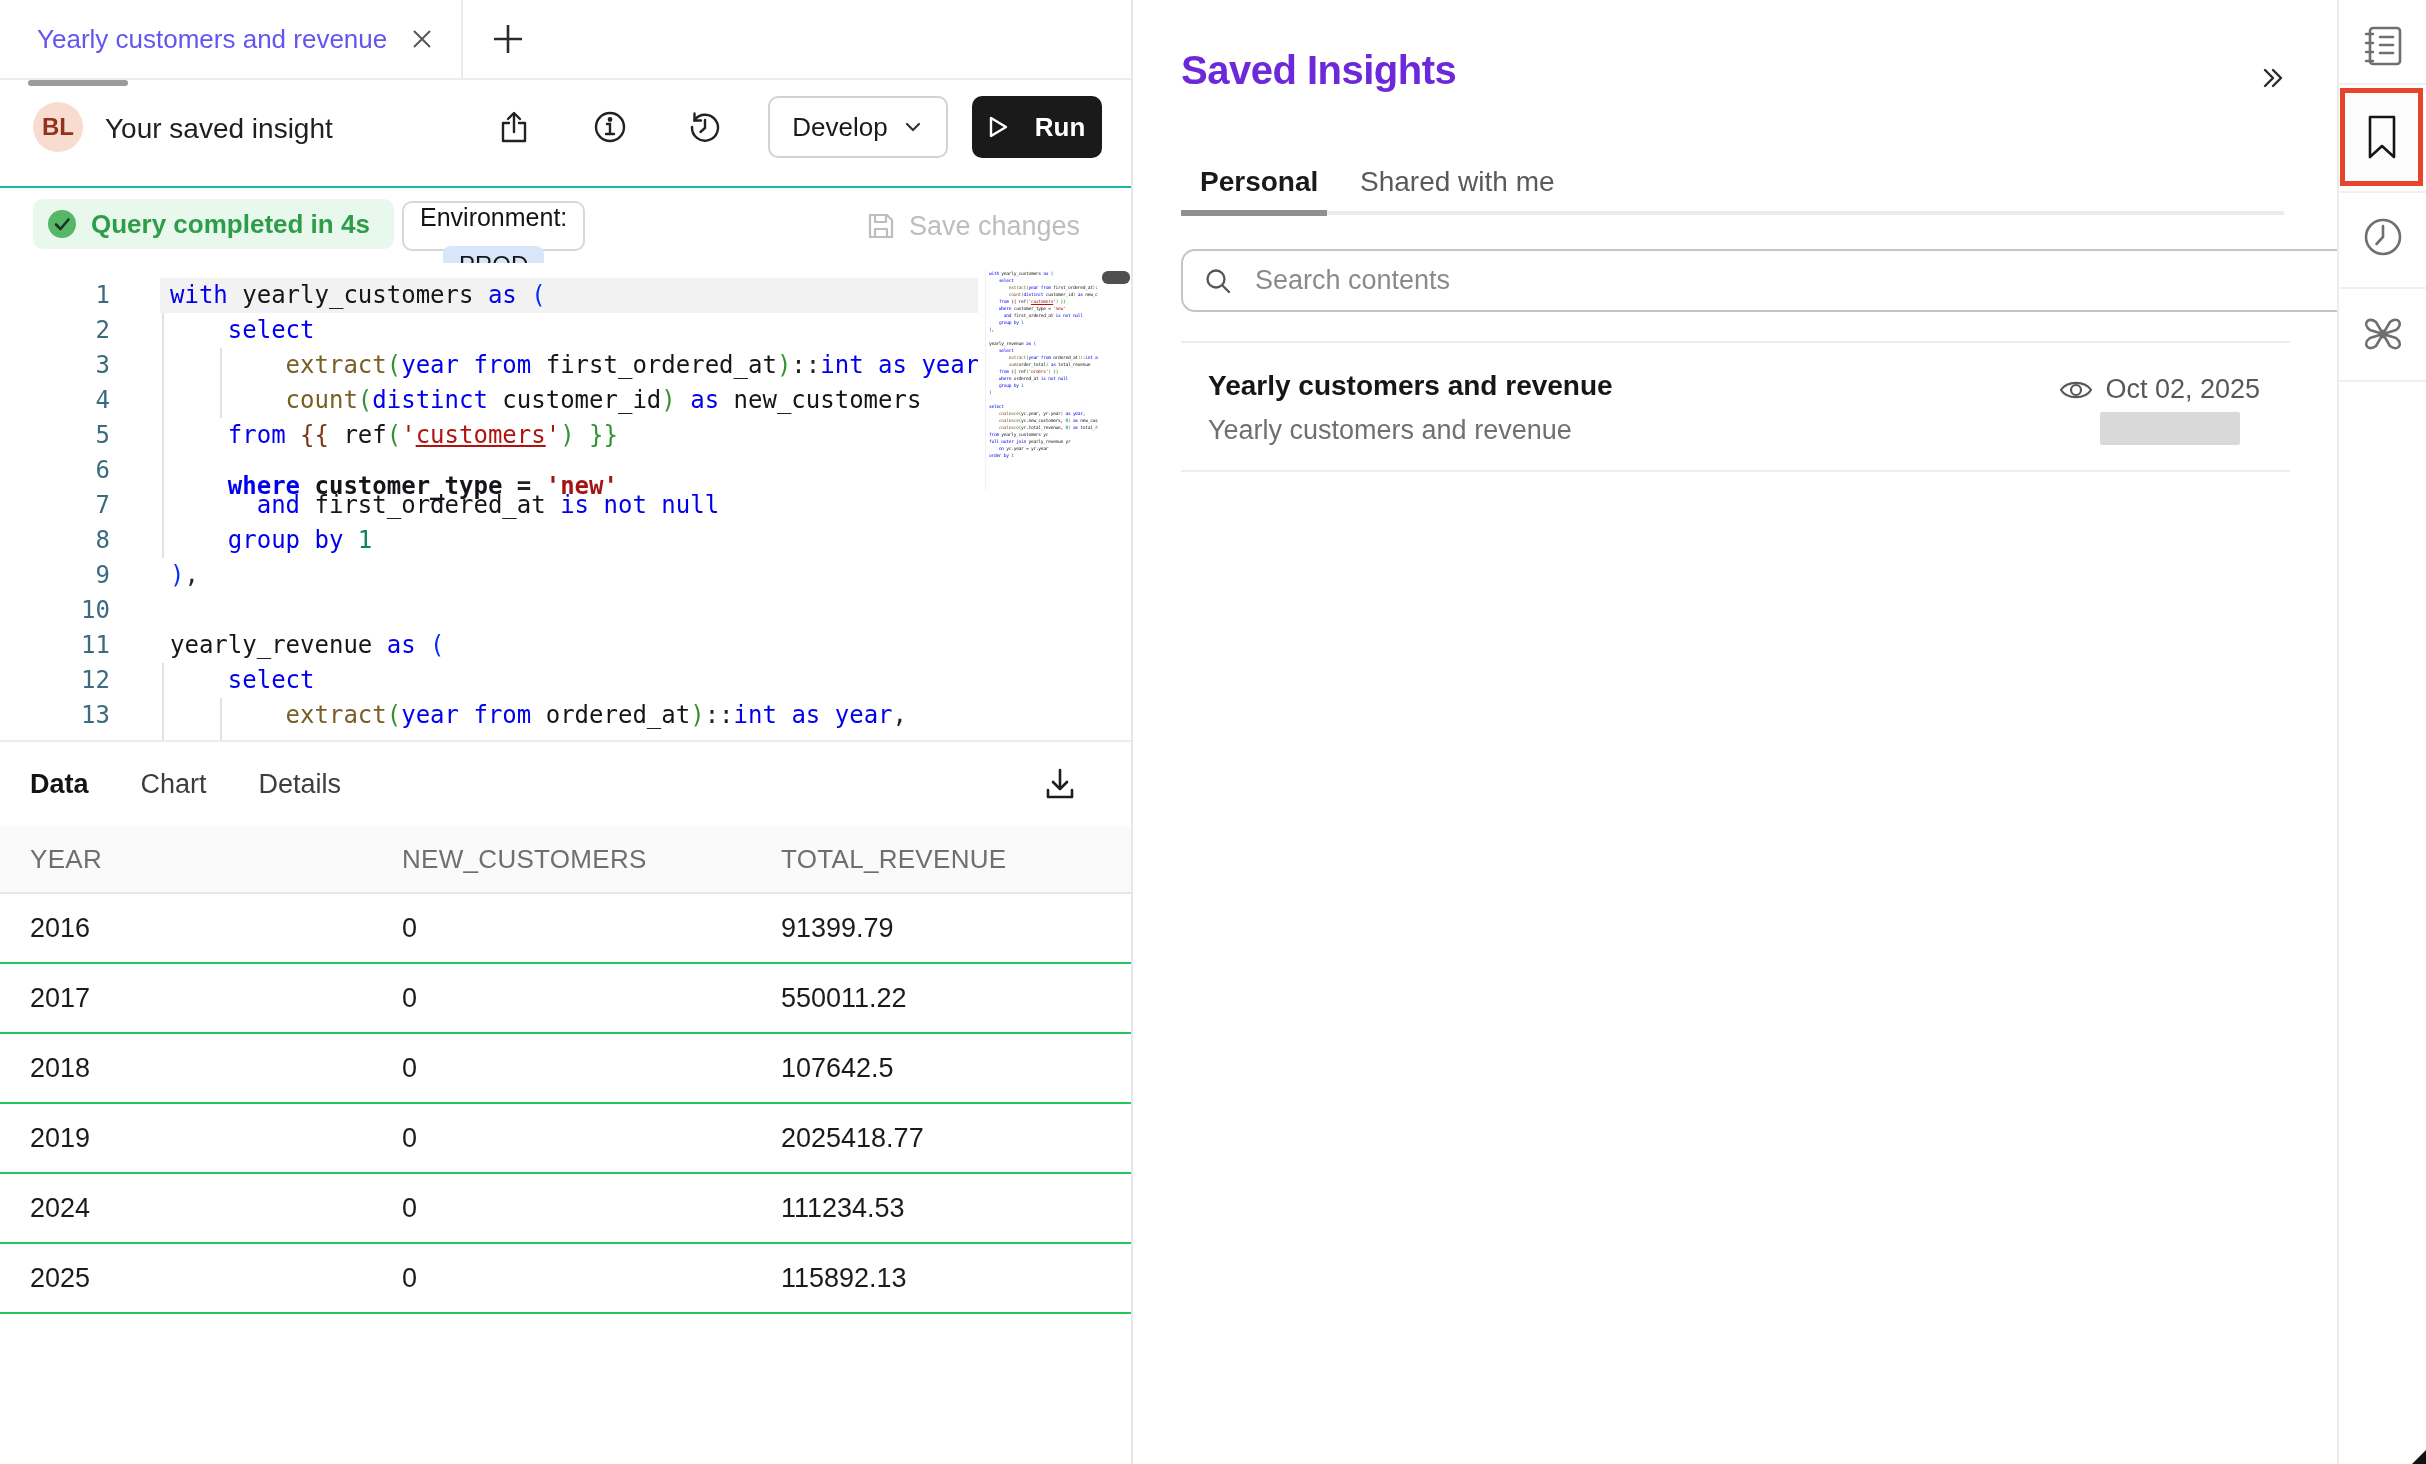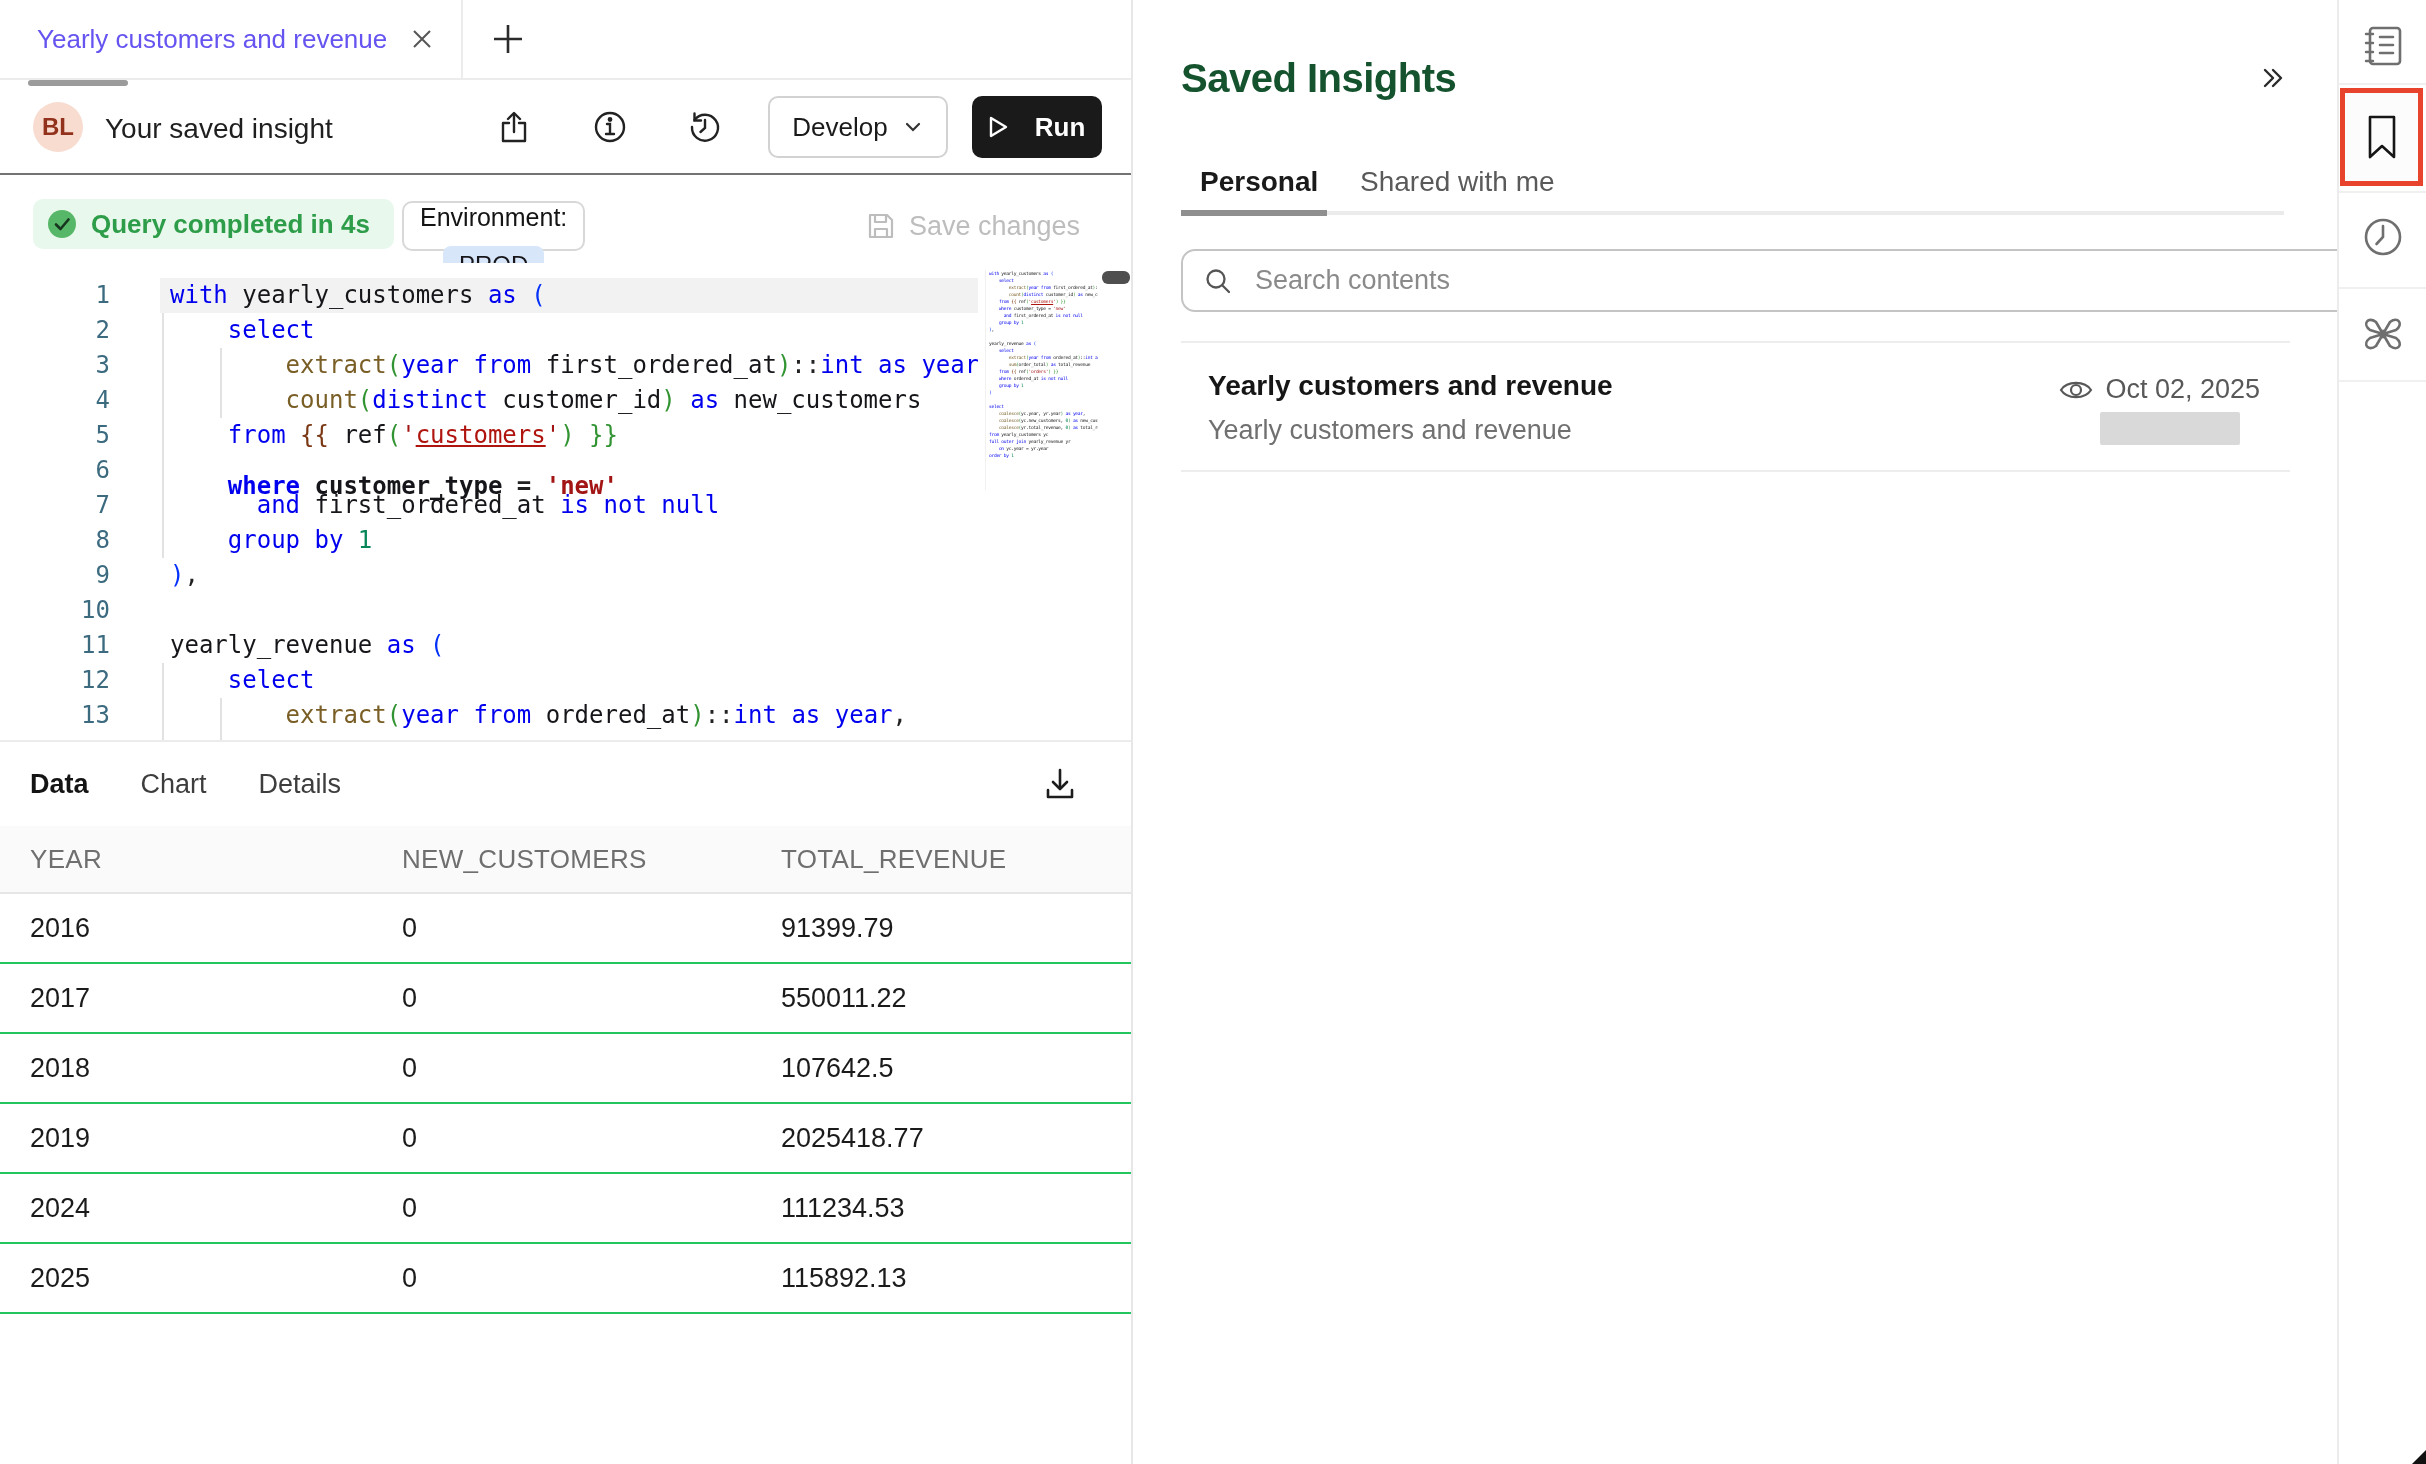--- a/index.html
+++ b/index.html
@@ -9,21 +9,21 @@
 
   
   .left-panel { position:absolute; left:0; top:0; width:1133px; height:1464px; border-right:2px solid #e7e7e7; background:#fff; }
 
   .tabbar { position:absolute; left:0; top:0; width:100%; height:80px; border-bottom:2px solid #ececec; display:flex; align-items:center; }
   .tab-active { height:100%; display:flex; align-items:center; padding:0 26px 0 37px; border-right:2px solid #ececec; gap:22px; }
   .tab-title { font-size:26px; font-weight:500; color:#6554F0; white-space:nowrap; }
   .tab-close { width:26px; height:26px; }
   .tab-plus { margin-left:28px; width:34px; height:34px; }
 
-  .toolbar { position:absolute; left:0; top:80px; width:100%; height:95px; border-bottom:2px solid #737373; }
+  .toolbar { position:absolute; left:0; top:80px; width:100%; height:108px; border-bottom:2px solid #14b8a6; }
   .avatar { position:absolute; left:33px; top:22px; width:50px; height:50px; border-radius:50%; background:#F8DCD0;
             display:flex; align-items:center; justify-content:center; font-size:24px; font-weight:bold; color:#93321C; }
   .tb-title { position:absolute; left:105px; top:33px; font-size:28px; color:#1f1f1f; }
   .tb-icon { position:absolute; top:30px; width:34px; height:34px; }
   .develop-btn { position:absolute; left:768px; top:16px; width:180px; height:62px; border:2px solid #d2d2d2; border-radius:10px;
                  background:#fff; display:flex; align-items:center; justify-content:center; gap:14px; font-size:26px; color:#1a1a1a; }
   .run-btn { position:absolute; left:972px; top:16px; width:130px; height:62px; border-radius:10px; background:#1A1A1A;
              color:#fff; display:flex; align-items:center; justify-content:center; gap:26px; font-size:26px; font-weight:600; }
 
   .statusrow { position:absolute; left:0; top:175px; width:100%; height:88px; }
@@ -59,21 +59,21 @@
 
   .grid-head { position:absolute; left:0; top:826px; width:1131px; height:68px; background:#FAFAFA; border-bottom:2px solid #e6e6e6;
                display:grid; grid-template-columns:372px 379px auto; align-items:center; padding-left:30px;
                font-size:26px; color:#6f6f6f; letter-spacing:0.3px; }
   .grid-body { position:absolute; left:0; top:894px; width:1131px; }
   .grid-row { height:70px; border-bottom:2px solid #22c55e; display:grid; grid-template-columns:372px 379px auto;
               align-items:center; padding-left:30px; font-size:27px; color:#1b1b1b; }
 
   
   .right-panel { position:absolute; left:1135px; top:0; width:1202px; height:1464px; background:#fff; }
-  .ins-title { position:absolute; left:46px; top:56px; font-size:40px; font-weight:600; color:#14532d; letter-spacing:-0.5px; }
+  .ins-title { position:absolute; left:46px; top:48px; font-size:40px; font-weight:600; color:#6d28d9; letter-spacing:-0.5px; }
   .collapse-btn { position:absolute; left:1118px; top:60px; width:36px; height:36px; }
   .ins-tab { position:absolute; top:166px; font-size:28px; color:#5a5a5a; }
   .ins-tab.active { color:#1a1a1a; font-weight:600; }
   .ins-track { position:absolute; left:46px; top:211px; width:1103px; height:4px; background:#ebebeb; }
   .ins-track-active { position:absolute; left:46px; top:210px; width:146px; height:6px; background:#8f8f8f; }
   .search-box { position:absolute; left:46px; top:249px; width:1273px; height:63px; border:2px solid #c4c4c4; border-radius:14px;
                 display:flex; align-items:center; gap:22px; padding:0 20px; background:#fff; }
   .search-ph { font-size:27px; color:#8a8a8a; border:none; outline:none; background:transparent; width:900px;
                font-family:"Liberation Sans", sans-serif; }
   .search-ph::placeholder { color:#8a8a8a; }

